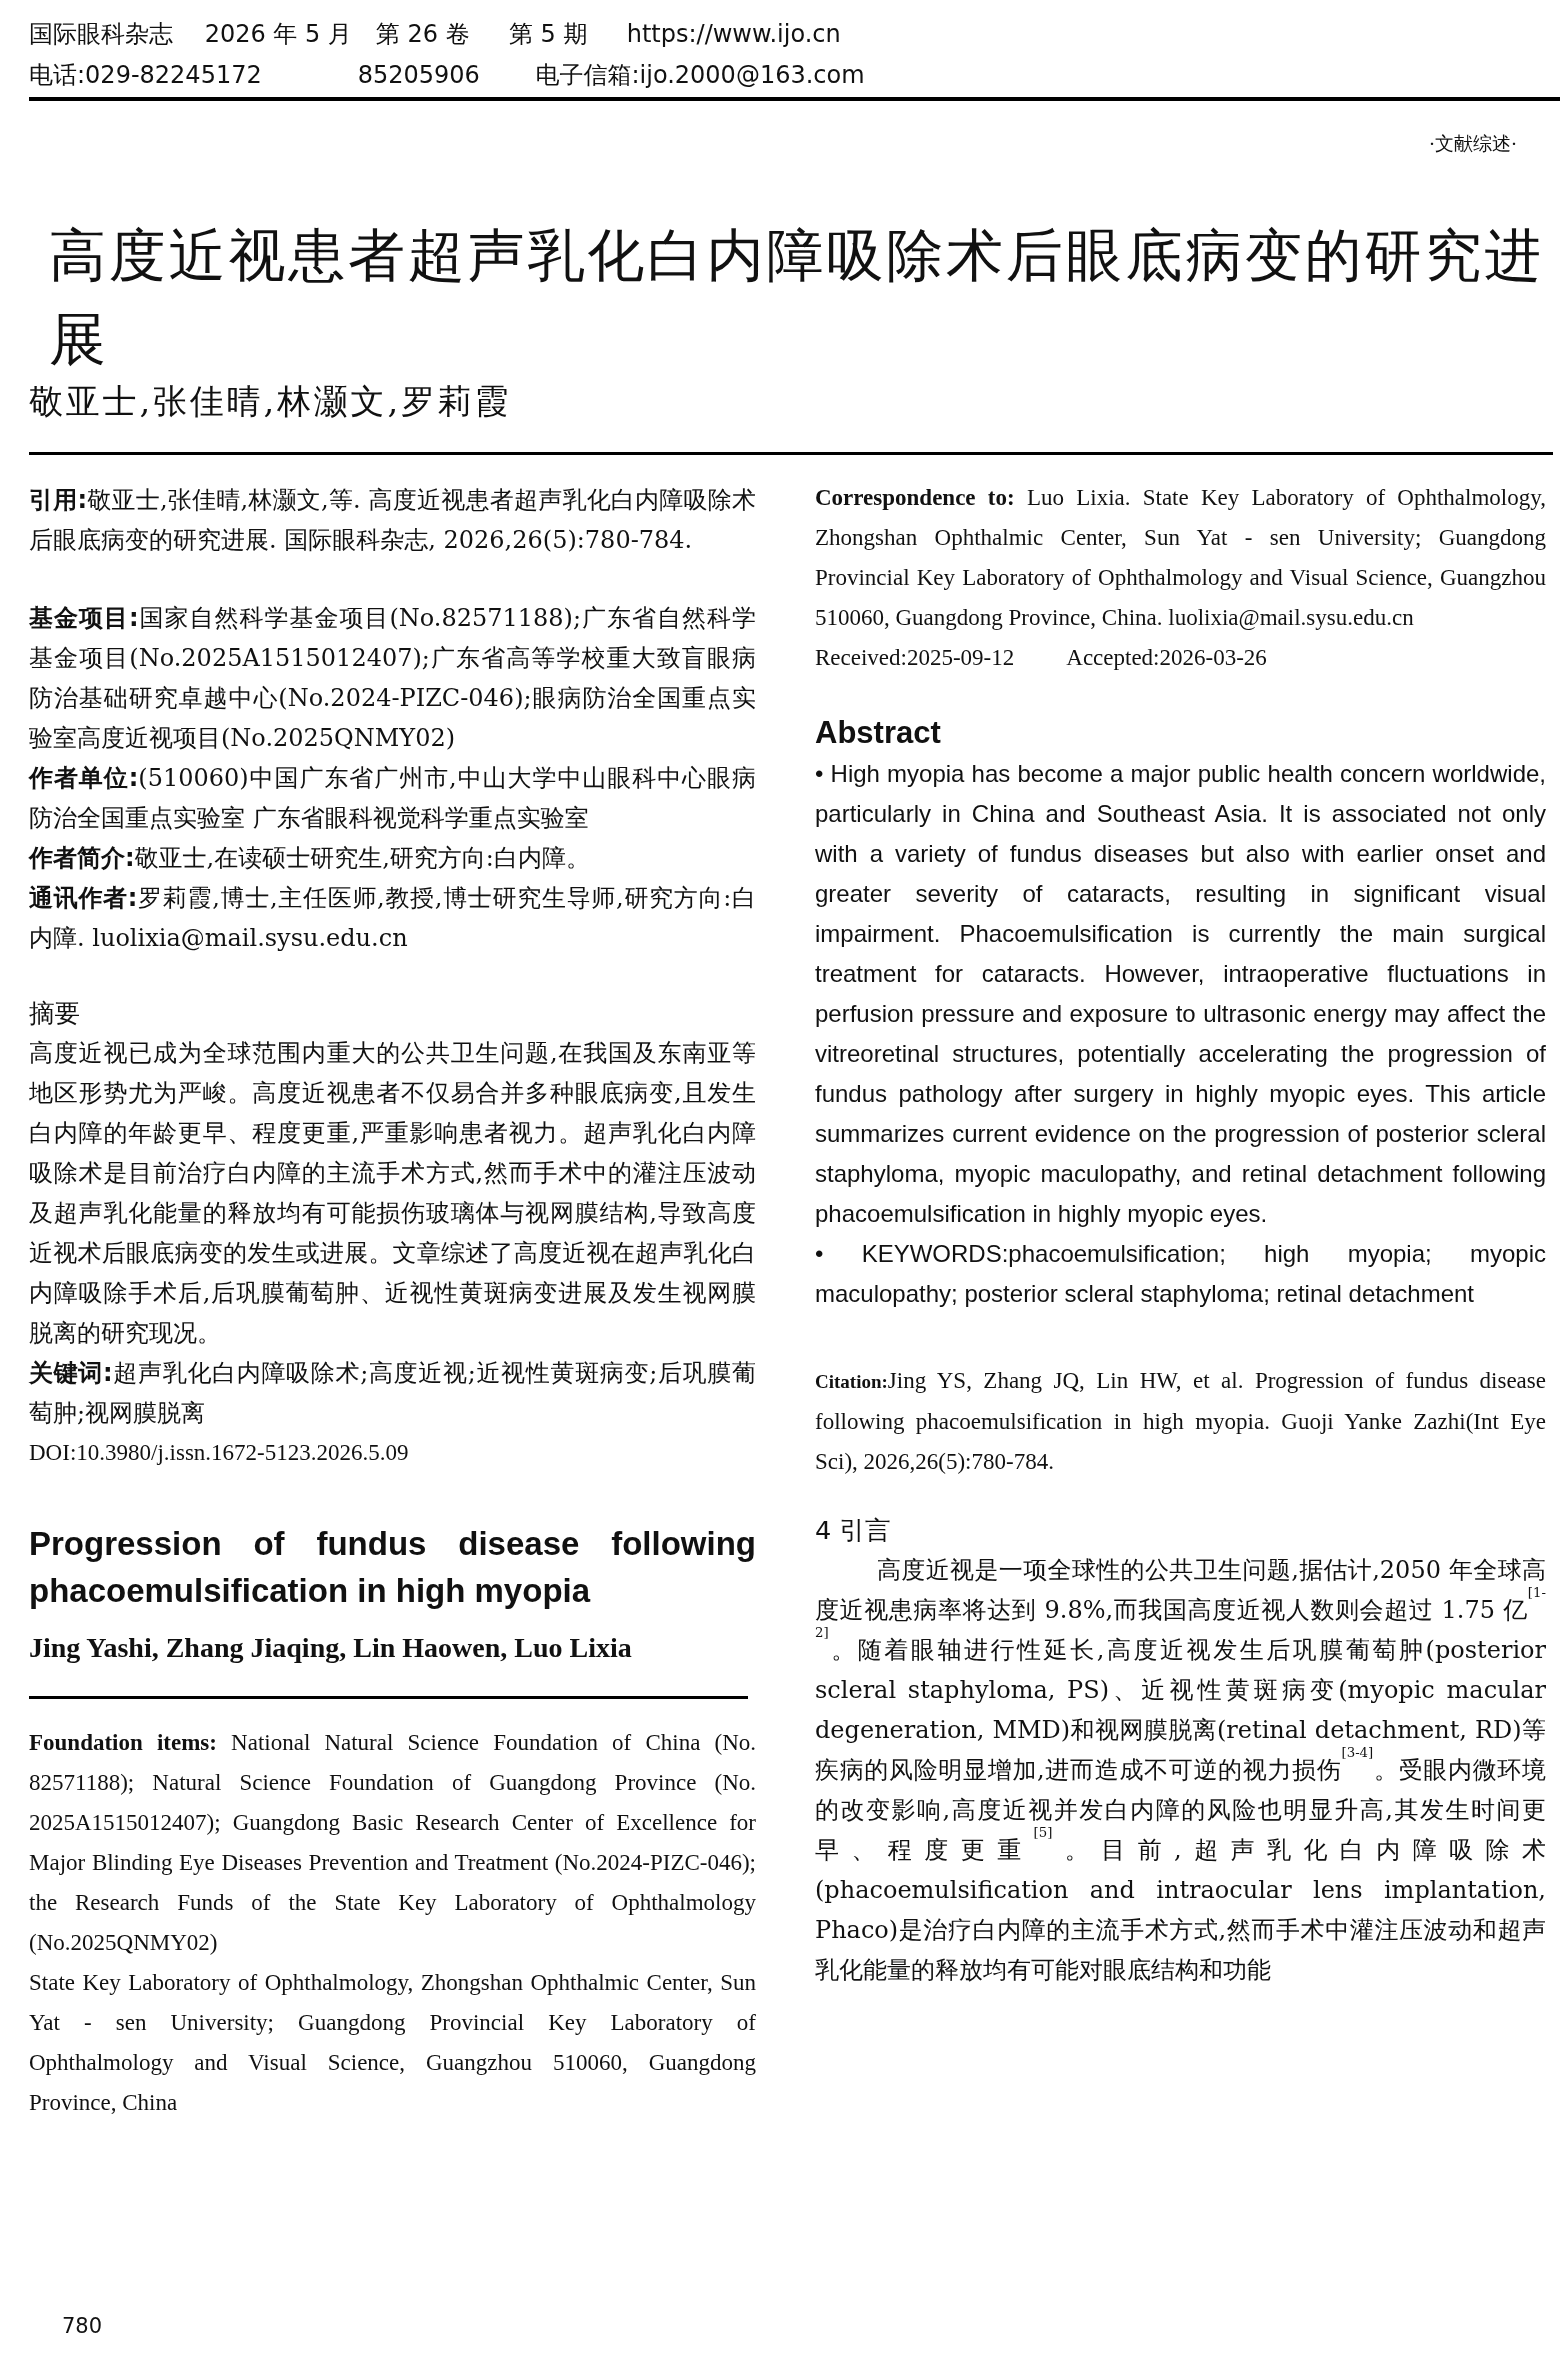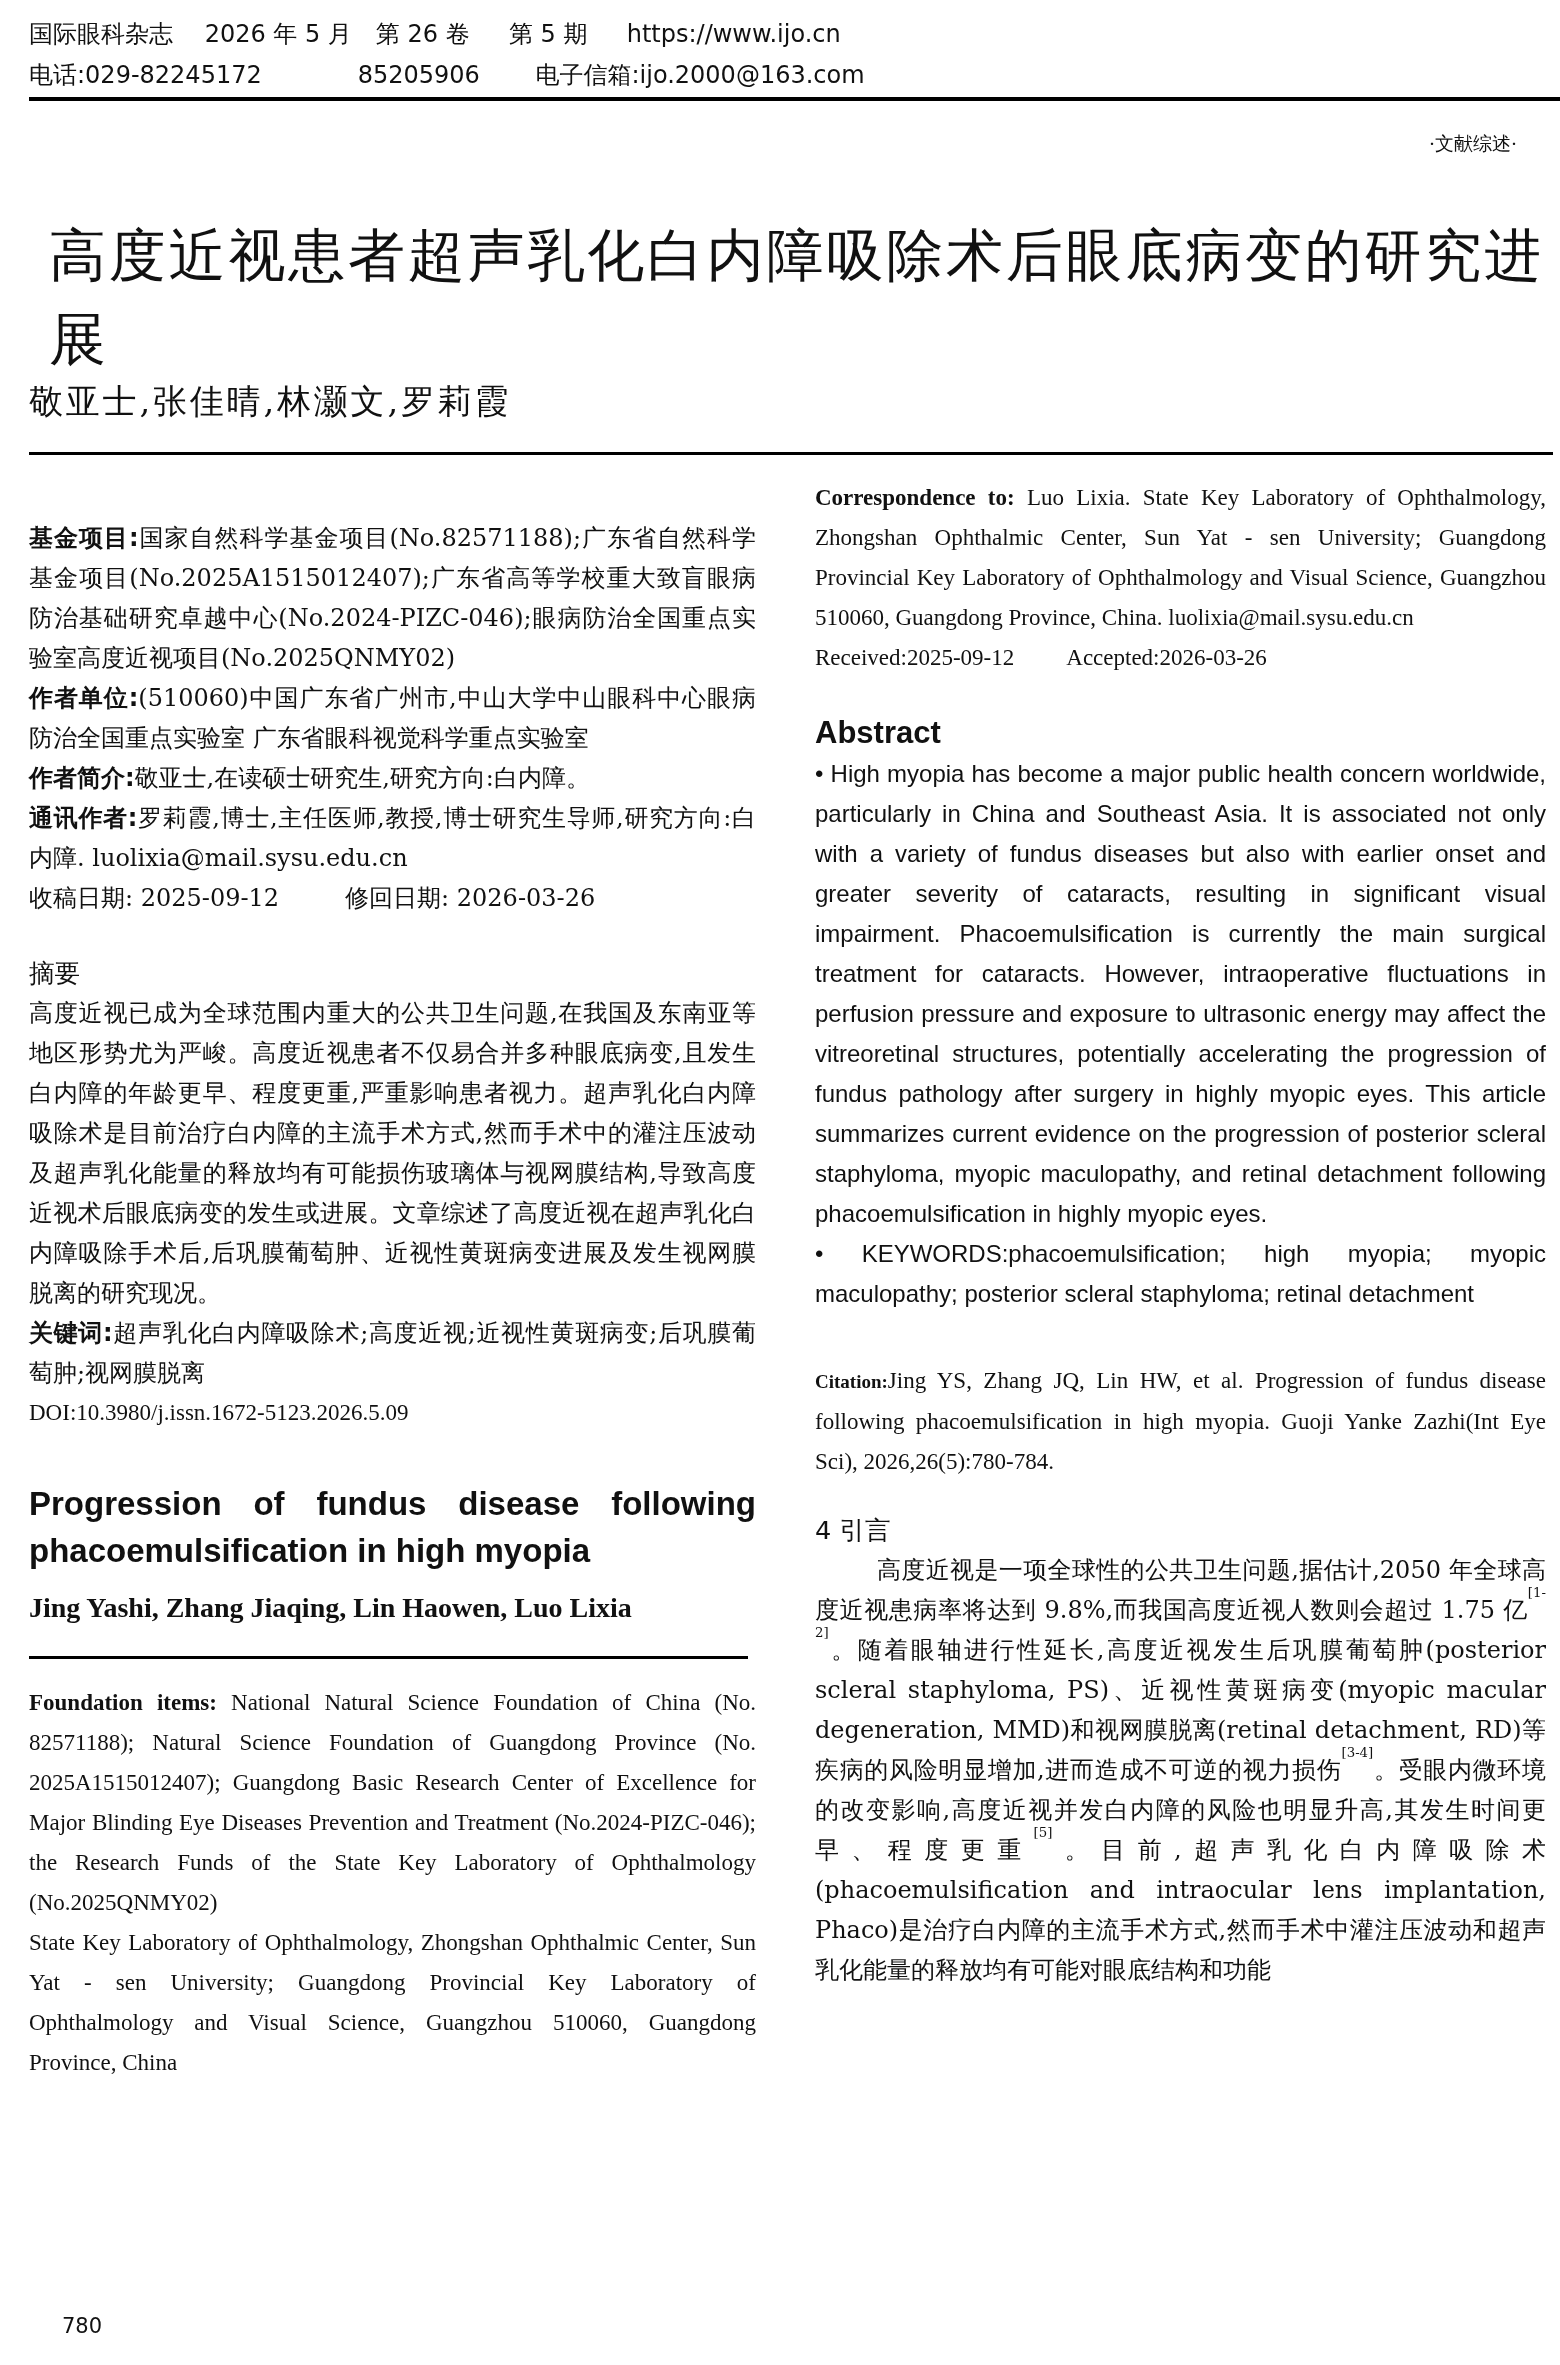--- a/index.html
+++ b/index.html
@@ -33,26 +33,26 @@
 <div class="abs header-line" style="top:59px;">电话:029-82245172　　　　85205906　　 电子信箱:ijo.2000@163.com</div>
 <div class="rule-thick" style="left:29px; top:97px; width:1531px; height:4.3px;"></div>
 
 <div class="abs section-tag">·文献综述·</div>
 
 <div class="abs title">高度近视患者超声乳化白内障吸除术后眼底病变的研究进展</div>
 <div class="abs authors-cn">敬亚士,张佳晴,林灏文,罗莉霞</div>
 <div class="rule-thick" style="left:29px; top:452px; width:1524px; height:3.3px;"></div>
 
 <div class="col col-left" style="top:480px;">
+  <p class="p"><span class="lbl">引用:</span><span>敬亚士,张佳晴,林灏文,等. 高度近视患者超声乳化白内障吸除术后眼底病变的研究进展. 国际眼科杂志, 2026,26(5):780-784.</span></p>
   <div class="gap" style="height:38px;"></div>
   <p class="p"><span class="lbl">基金项目:</span><span>国家自然科学基金项目(No.82571188);广东省自然科学基金项目(No.2025A1515012407);广东省高等学校重大致盲眼病防治基础研究卓越中心(No.2024-PIZC-046);眼病防治全国重点实验室高度近视项目(No.2025QNMY02)</span></p>
   <p class="p"><span class="lbl">作者单位:</span><span>(510060)中国广东省广州市,中山大学中山眼科中心眼病防治全国重点实验室 广东省眼科视觉科学重点实验室</span></p>
   <p class="p"><span class="lbl">作者简介:</span><span>敬亚士,在读硕士研究生,研究方向:白内障。</span></p>
   <p class="p"><span class="lbl">通讯作者:</span><span>罗莉霞,博士,主任医师,教授,博士研究生导师,研究方向:白内障. luolixia@mail.sysu.edu.cn</span></p>
-  <p class="p" style="text-align:left;"><span>收稿日期: 2025-09-12</span><span style="display:inline-block;width:66px;"></span><span>修回日期: 2026-03-26</span></p>
   <div class="gap" style="height:35px;"></div>
   <p class="p cn-head">摘要</p>
   <p class="p">高度近视已成为全球范围内重大的公共卫生问题,在我国及东南亚等地区形势尤为严峻。高度近视患者不仅易合并多种眼底病变,且发生白内障的年龄更早、程度更重,严重影响患者视力。超声乳化白内障吸除术是目前治疗白内障的主流手术方式,然而手术中的灌注压波动及超声乳化能量的释放均有可能损伤玻璃体与视网膜结构,导致高度近视术后眼底病变的发生或进展。文章综述了高度近视在超声乳化白内障吸除手术后,后巩膜葡萄肿、近视性黄斑病变进展及发生视网膜脱离的研究现况。</p>
   <p class="p"><span class="lbl">关键词:</span><span>超声乳化白内障吸除术;高度近视;近视性黄斑病变;后巩膜葡萄肿;视网膜脱离</span></p>
   <p class="p serif-en" style="font-family:Liberation Serif, serif;font-size:23px;">DOI:10.3980/j.issn.1672-5123.2026.5.09</p>
   <div class="gap" style="height:47px;"></div>
   <p class="p en-title">Progression of fundus disease following phacoemulsification in high myopia</p>
   <div class="gap" style="height:14px;"></div>
   <p class="p en-authors">Jing Yashi, Zhang Jiaqing, Lin Haowen, Luo Lixia</p>
   <div style="height:3.3px; background:#000; margin:27.5px 0 24px 0; width:719px;"></div>

